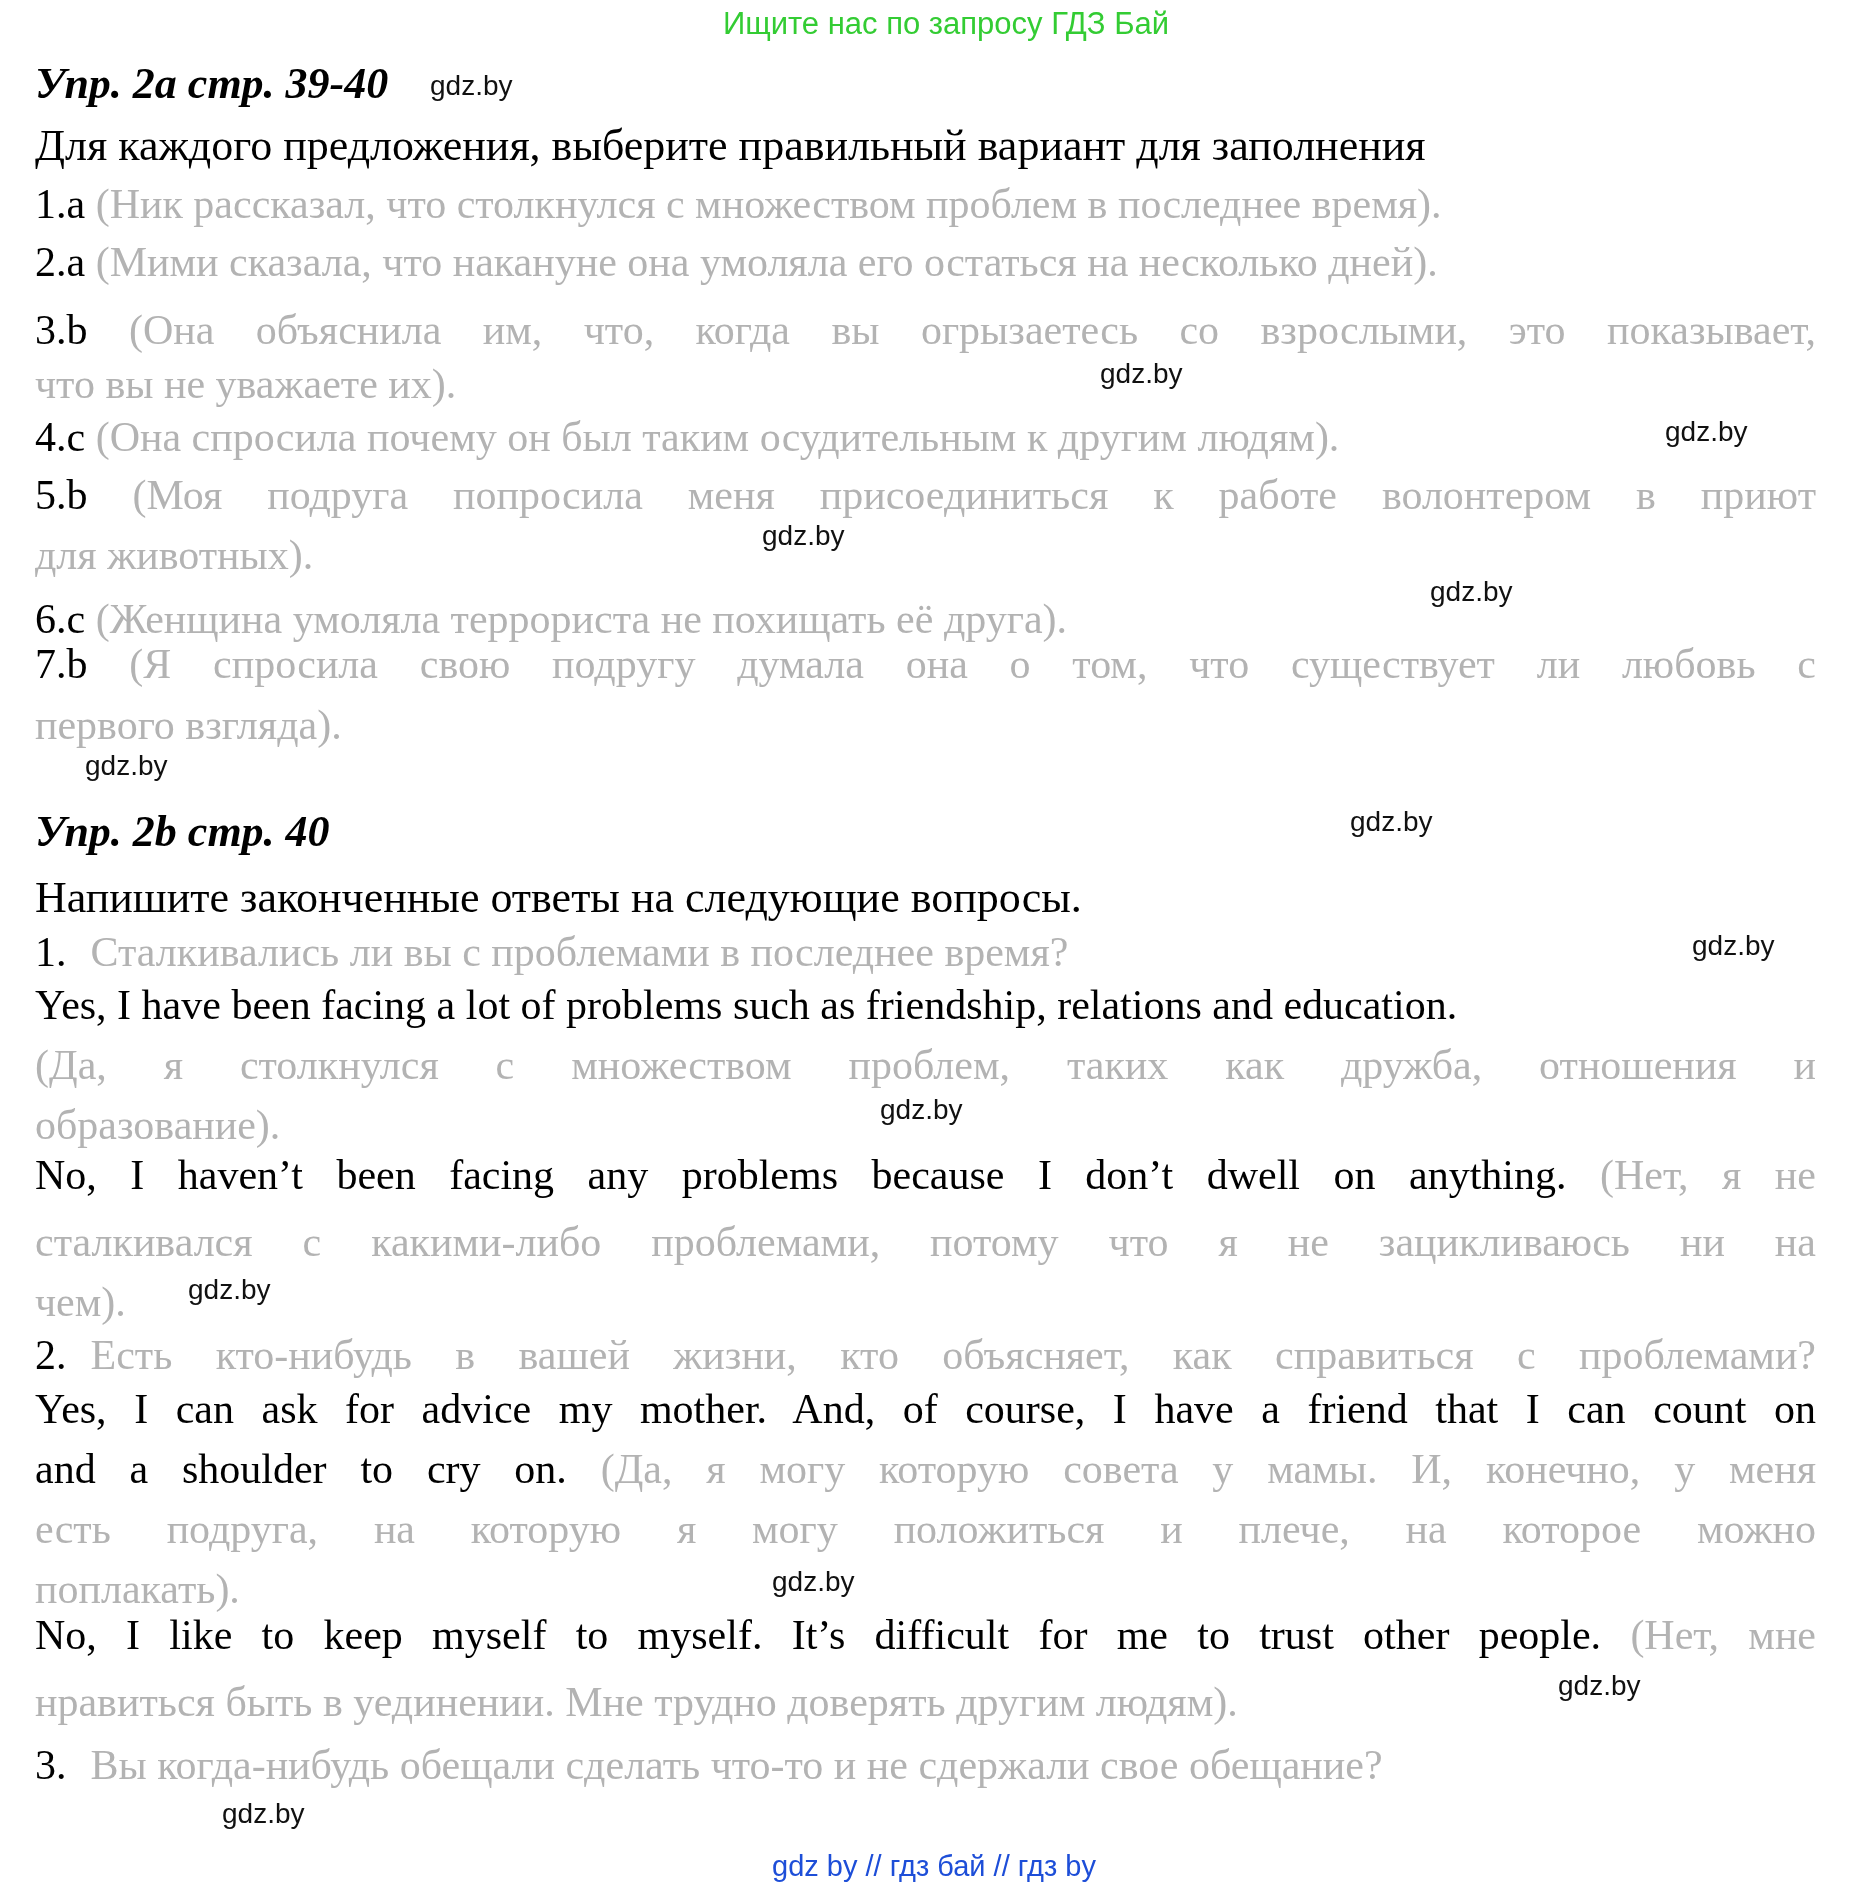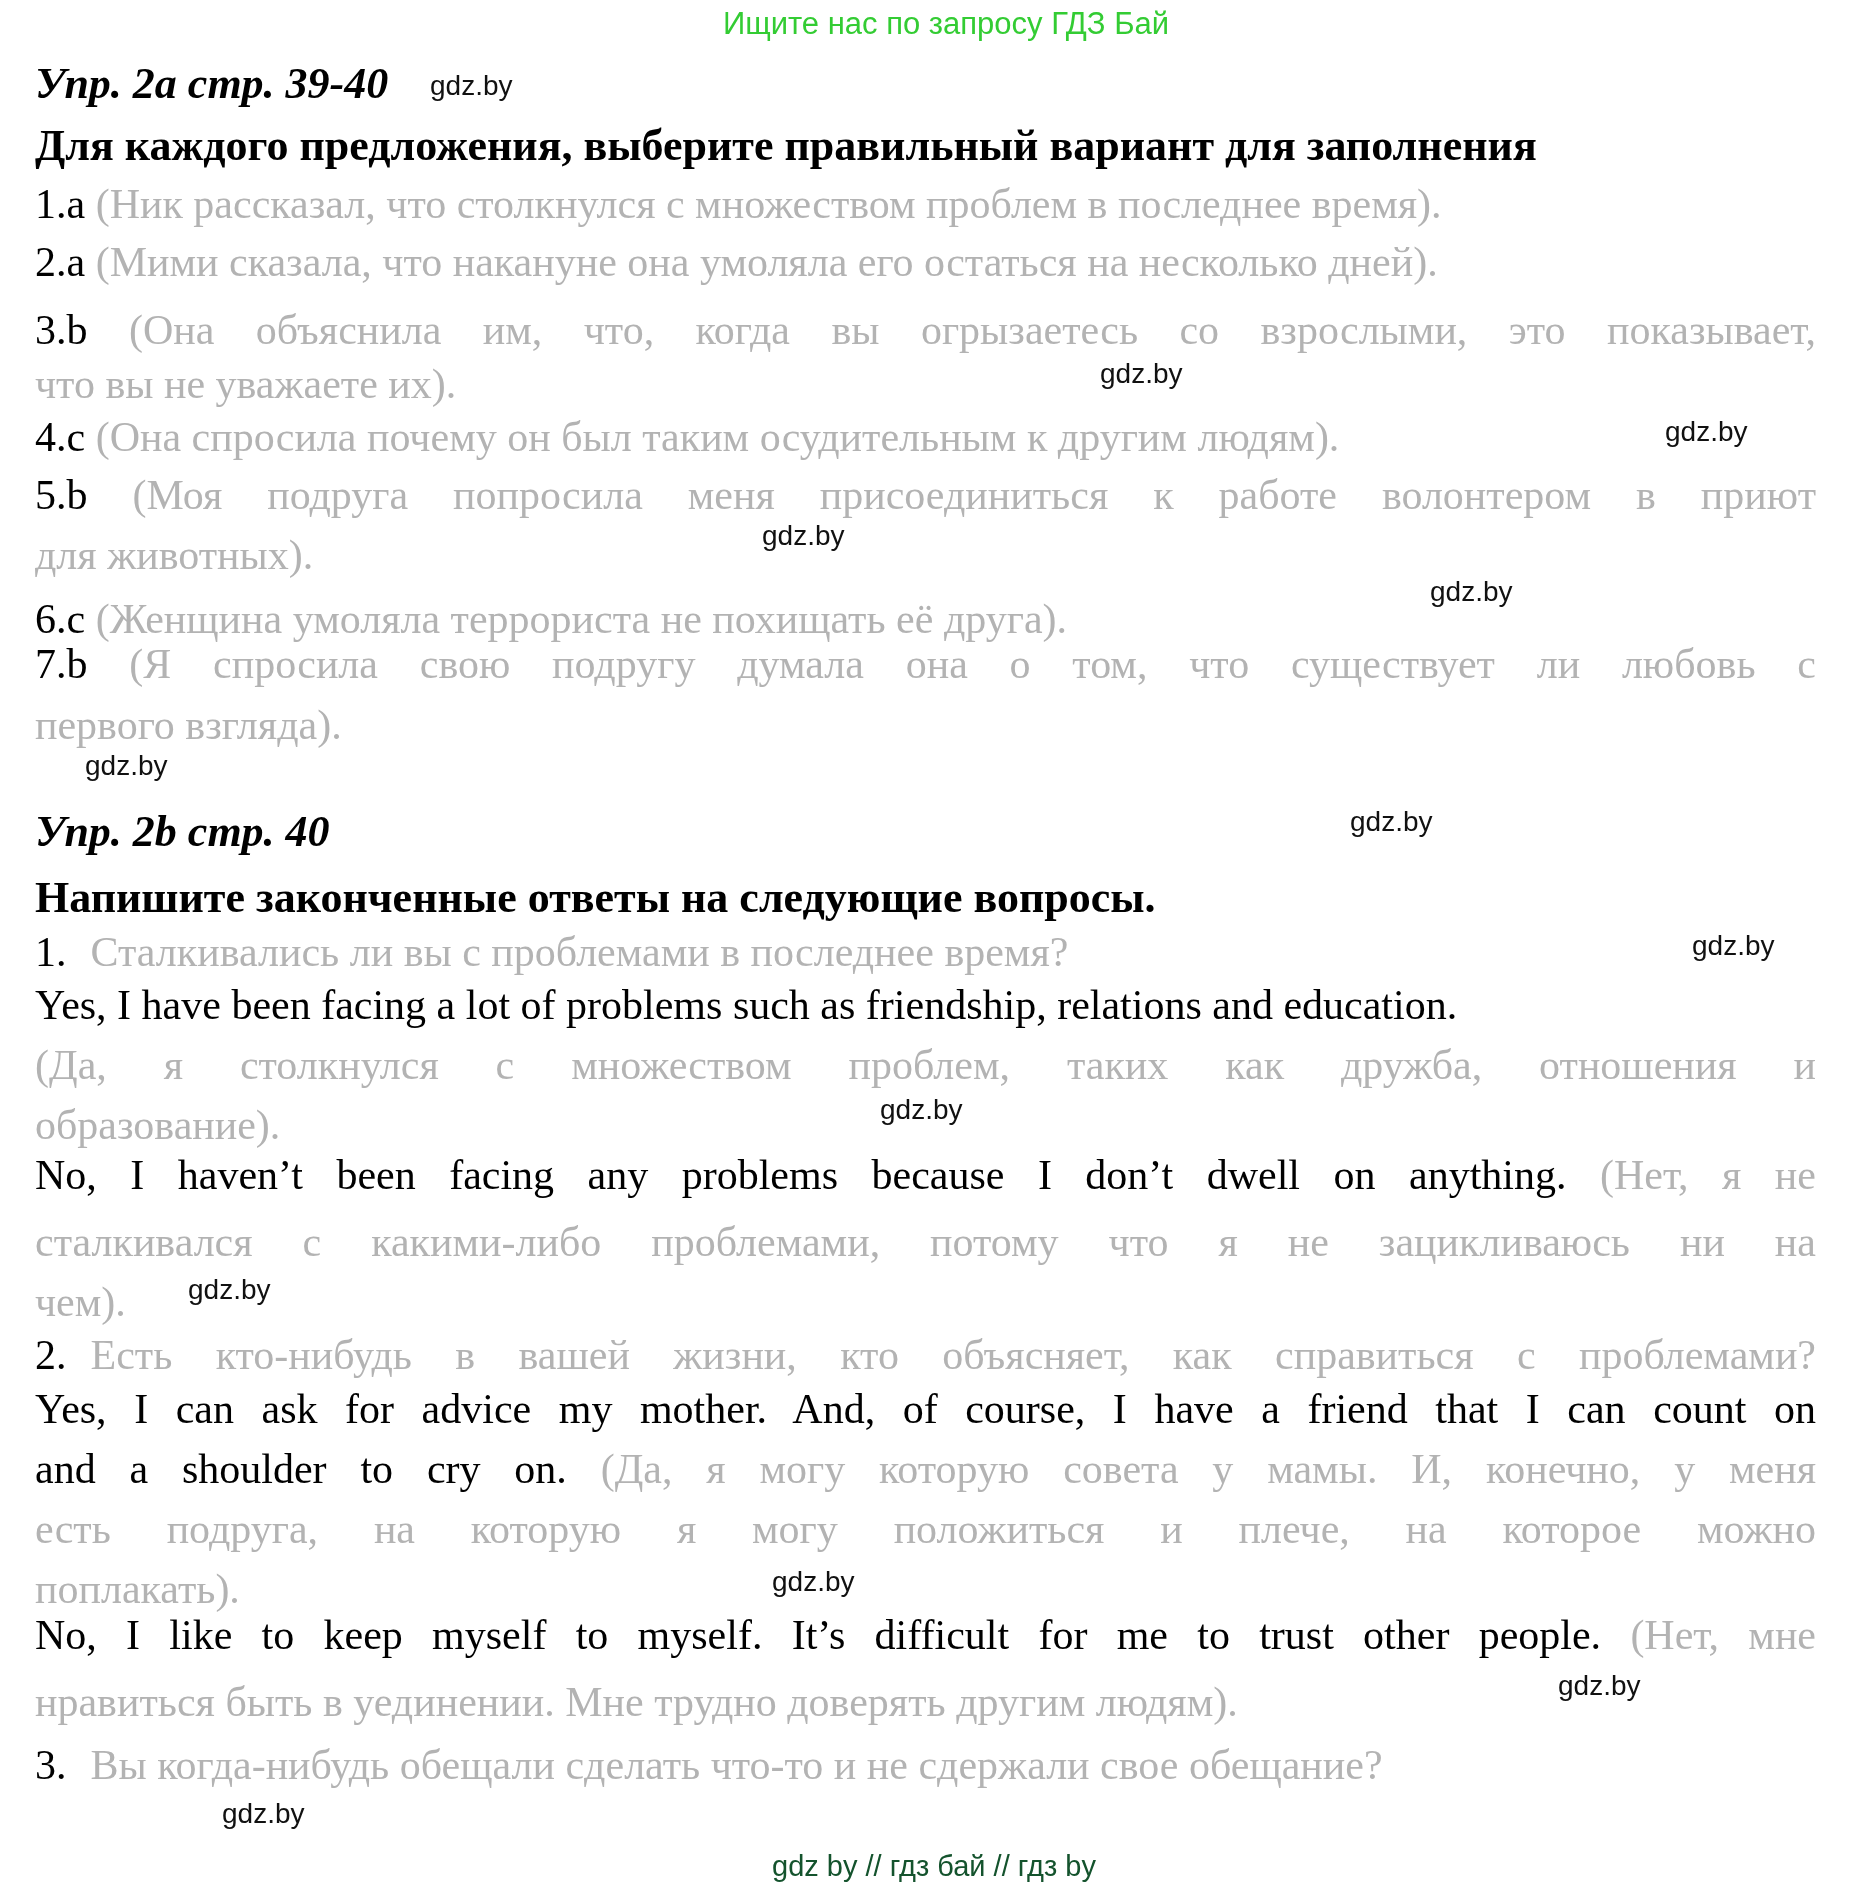--- a/index.html
+++ b/index.html
@@ -30,39 +30,39 @@
     white-space: normal;
   }
   .ln .g { color: #b3b3b3; }
   .stretch { text-align: justify; text-align-last: justify; }
   .title {
     font-weight: bold;
     font-style: italic;
     font-size: 44px;
   }
   .task {
-    font-weight: bold;
+    font-weight: normal;
     font-size: 44px;
   }
   .qgap .b { margin-right: 24px; }
   .wm {
     position: absolute;
     font-family: "Liberation Sans", sans-serif;
     font-size: 28px;
     color: #111111;
     white-space: nowrap;
   }
   .footer {
     position: absolute;
     top: 1850px; left: 0;
     width: 100%;
     text-align: center;
     font-family: "Liberation Sans", sans-serif;
     font-size: 29px;
-    color: #14532d;
+    color: #1d4ed8;
   }
 </style>
 </head>
 <body>
 
 <div class="page">
 
   <div class="banner">Ищите нас по запросу ГДЗ Бай</div>
 
   <div class="ln title" style="top:58px"><span class="b">Упр. 2а стр. 39-40</span></div>

